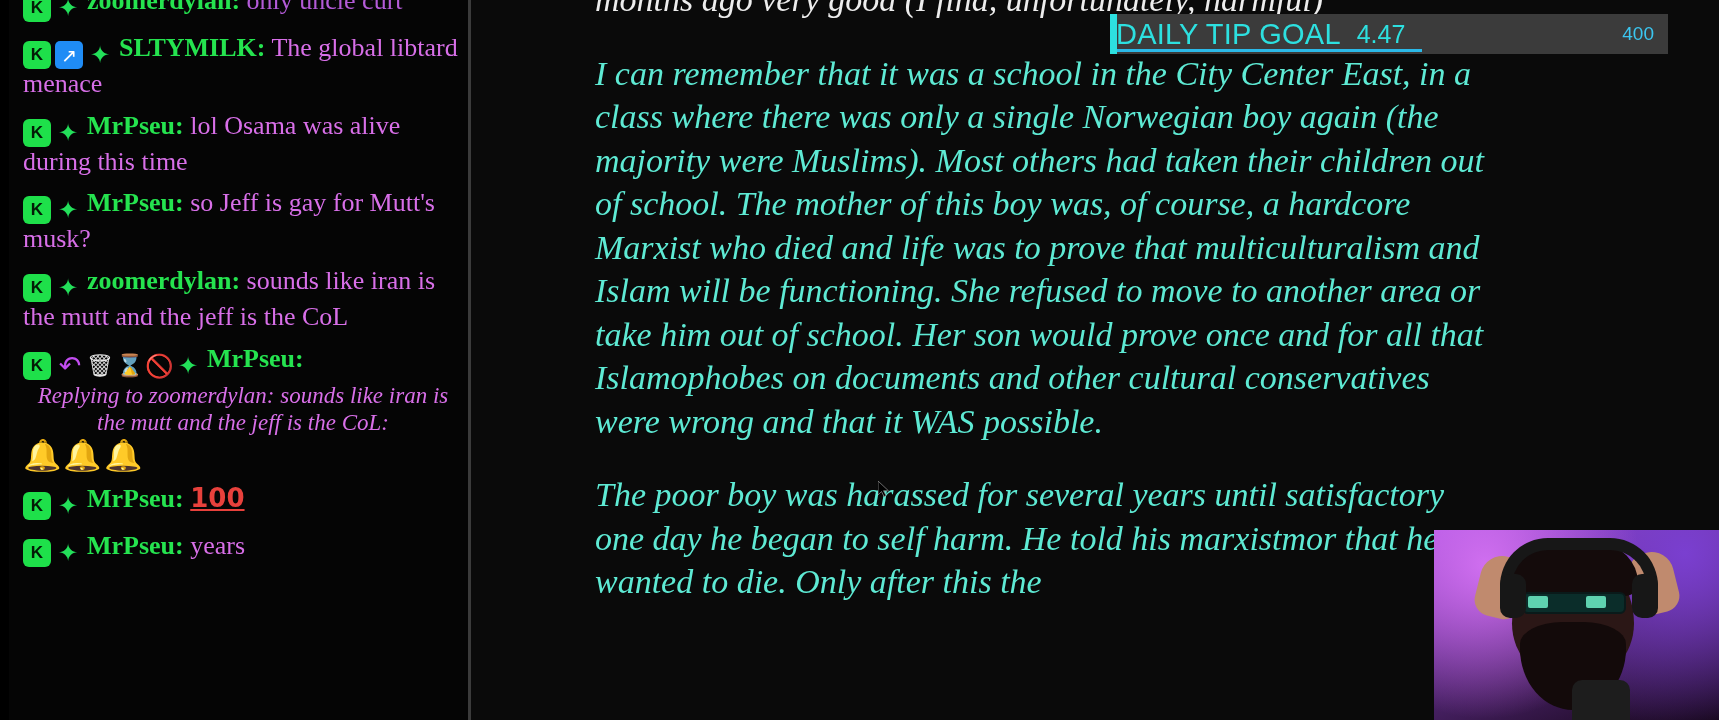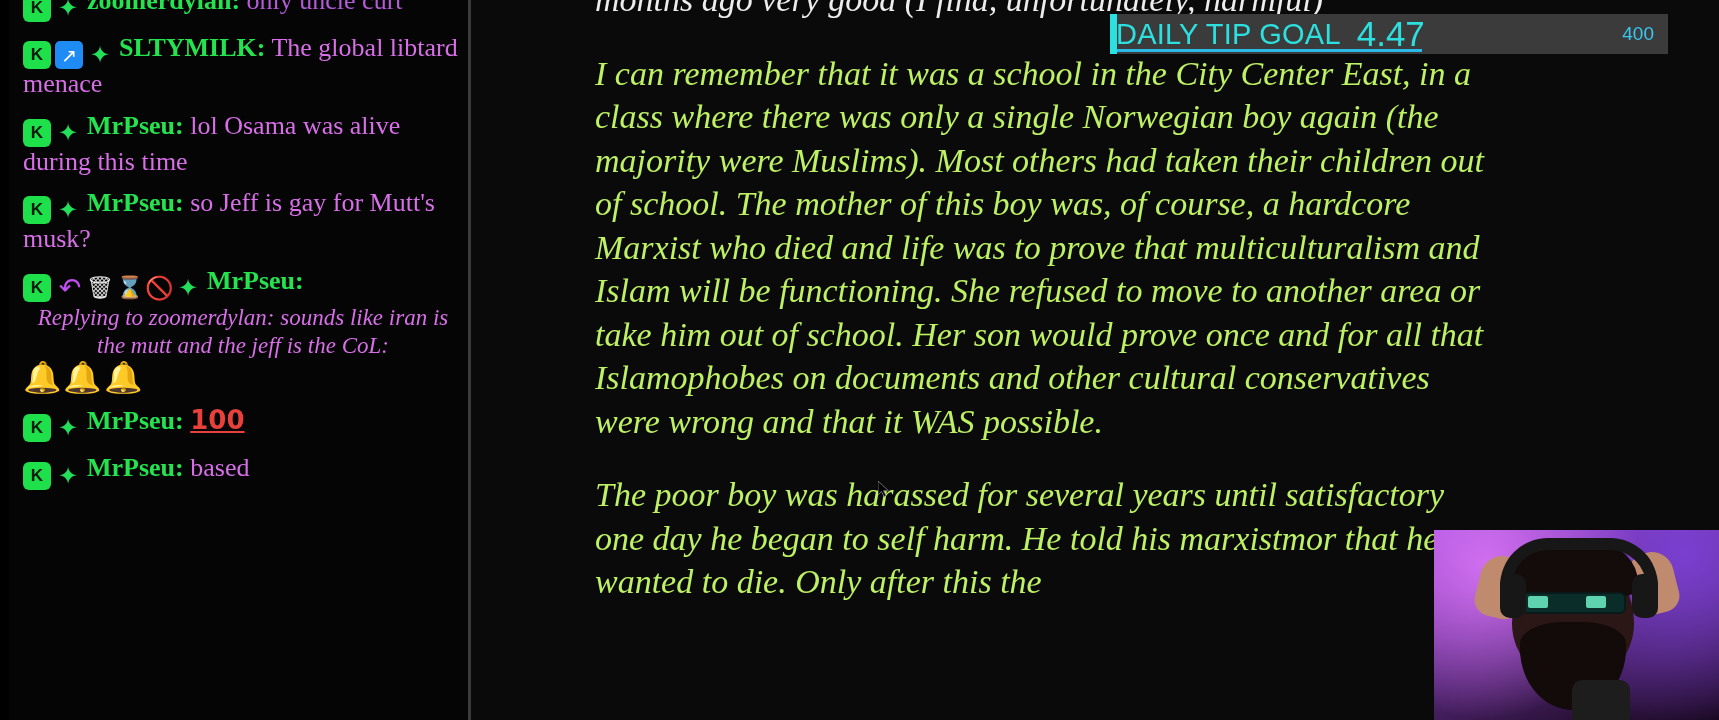--- a/index.html
+++ b/index.html
@@ -190,21 +190,21 @@
     left: 30px;
     top: -22px;
     width: 890px;
   }
 
   .doc-p {
     font-family: "Liberation Serif", serif;
     font-style: italic;
     font-size: 34px;
     line-height: 1.28;
-    color: #bef264;
+    color: #5eead4;
     margin: 0 0 30px 0;
   }
 
   .doc-p.clipped {
     color: #ededed;
     white-space: nowrap;
     overflow: hidden;
   }
 
   
@@ -224,21 +224,21 @@
   #tipbar .label {
     color: #2de0e0;
     font-family: "Liberation Sans", sans-serif;
     font-size: 29px;
     letter-spacing: 0.2px;
     white-space: nowrap;
   }
   #tipbar .amount {
     color: #2de0e0;
     font-family: "Liberation Sans", sans-serif;
-    font-size: 35px;
+    font-size: 25px;
     margin-left: 16px;
     white-space: nowrap;
   }
   #tipbar .goal {
     margin-left: auto;
     color: #3bc6f0;
     font-family: "Liberation Sans", sans-serif;
     font-size: 19px;
     white-space: nowrap;
   }
@@ -401,40 +401,45 @@
           <span class="badge-k">K</span><span class="badge-sparkle">✦</span>
         </span><span class="uname u-green">MrPseu:</span><span class="u-text"> lol Osama was alive during this time</span>
       </div>
 
       <div class="msg">
         <span class="badges">
           <span class="badge-k">K</span><span class="badge-sparkle">✦</span>
         </span><span class="uname u-green">MrPseu:</span><span class="u-text"> so Jeff is gay for Mutt's musk?</span>
       </div>
 
+      <div class="msg">
+        <span class="badges">
+          <span class="badge-k">K</span><span class="badge-sparkle">✦</span>
+        </span><span class="uname u-green">zoomerdylan:</span><span class="u-text"> sounds like iran is the mutt and the jeff is the CoL</span>
+      </div>
 
       <div class="msg">
         <span class="badges">
           <span class="badge-k">K</span><span class="icon-act icon-reply">↶</span><span class="icon-act icon-trash">🗑</span><span class="icon-act icon-timeout">⌛</span><span class="icon-act icon-ban">🚫</span><span class="badge-sparkle">✦</span>
         </span><span class="uname u-green">MrPseu:</span>
         <span class="reply-ctx">Replying to zoomerdylan: sounds like iran is the mutt and the jeff is the CoL:</span>
         <span class="emote-bells">🔔🔔🔔</span>
       </div>
 
       <div class="msg">
         <span class="badges">
           <span class="badge-k">K</span><span class="badge-sparkle">✦</span>
         </span><span class="uname u-green">MrPseu:</span>
         <span class="emote-100">100</span>
       </div>
 
       <div class="msg">
         <span class="badges">
           <span class="badge-k">K</span><span class="badge-sparkle">✦</span>
-        </span><span class="uname u-green">MrPseu:</span><span class="u-text"> based</span>
+        </span><span class="uname u-green">MrPseu:</span><span class="u-text"> years</span>
       </div>
 
     </div>
   </div>
 
   <div id="divider"></div>
   <div id="gap"></div>
 
   <div id="doc">
     <div class="doc-inner">

